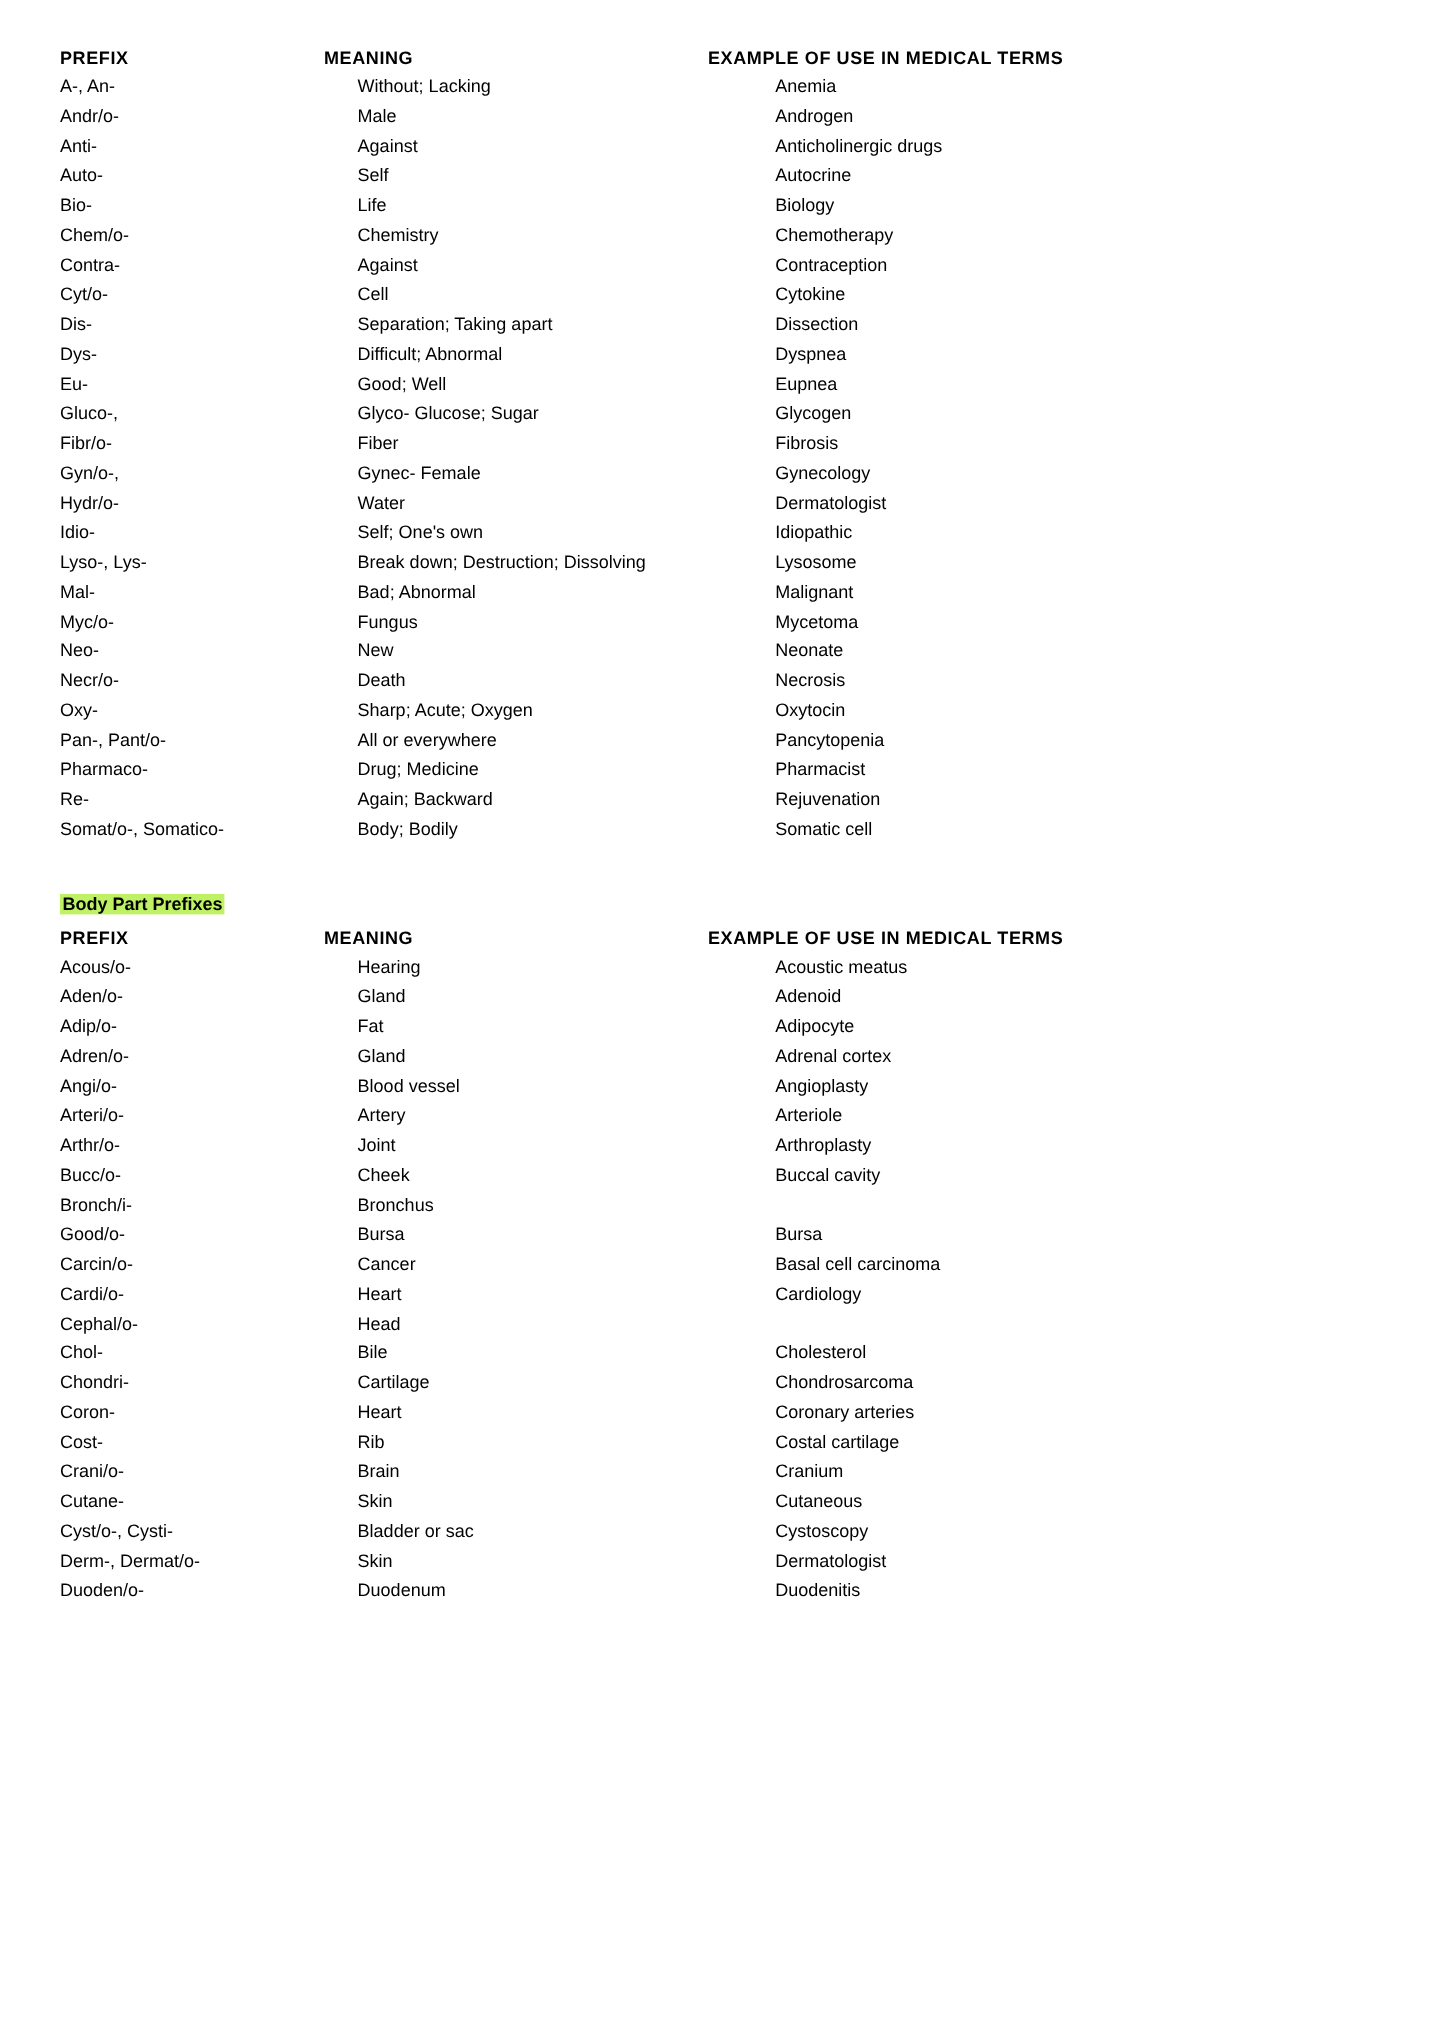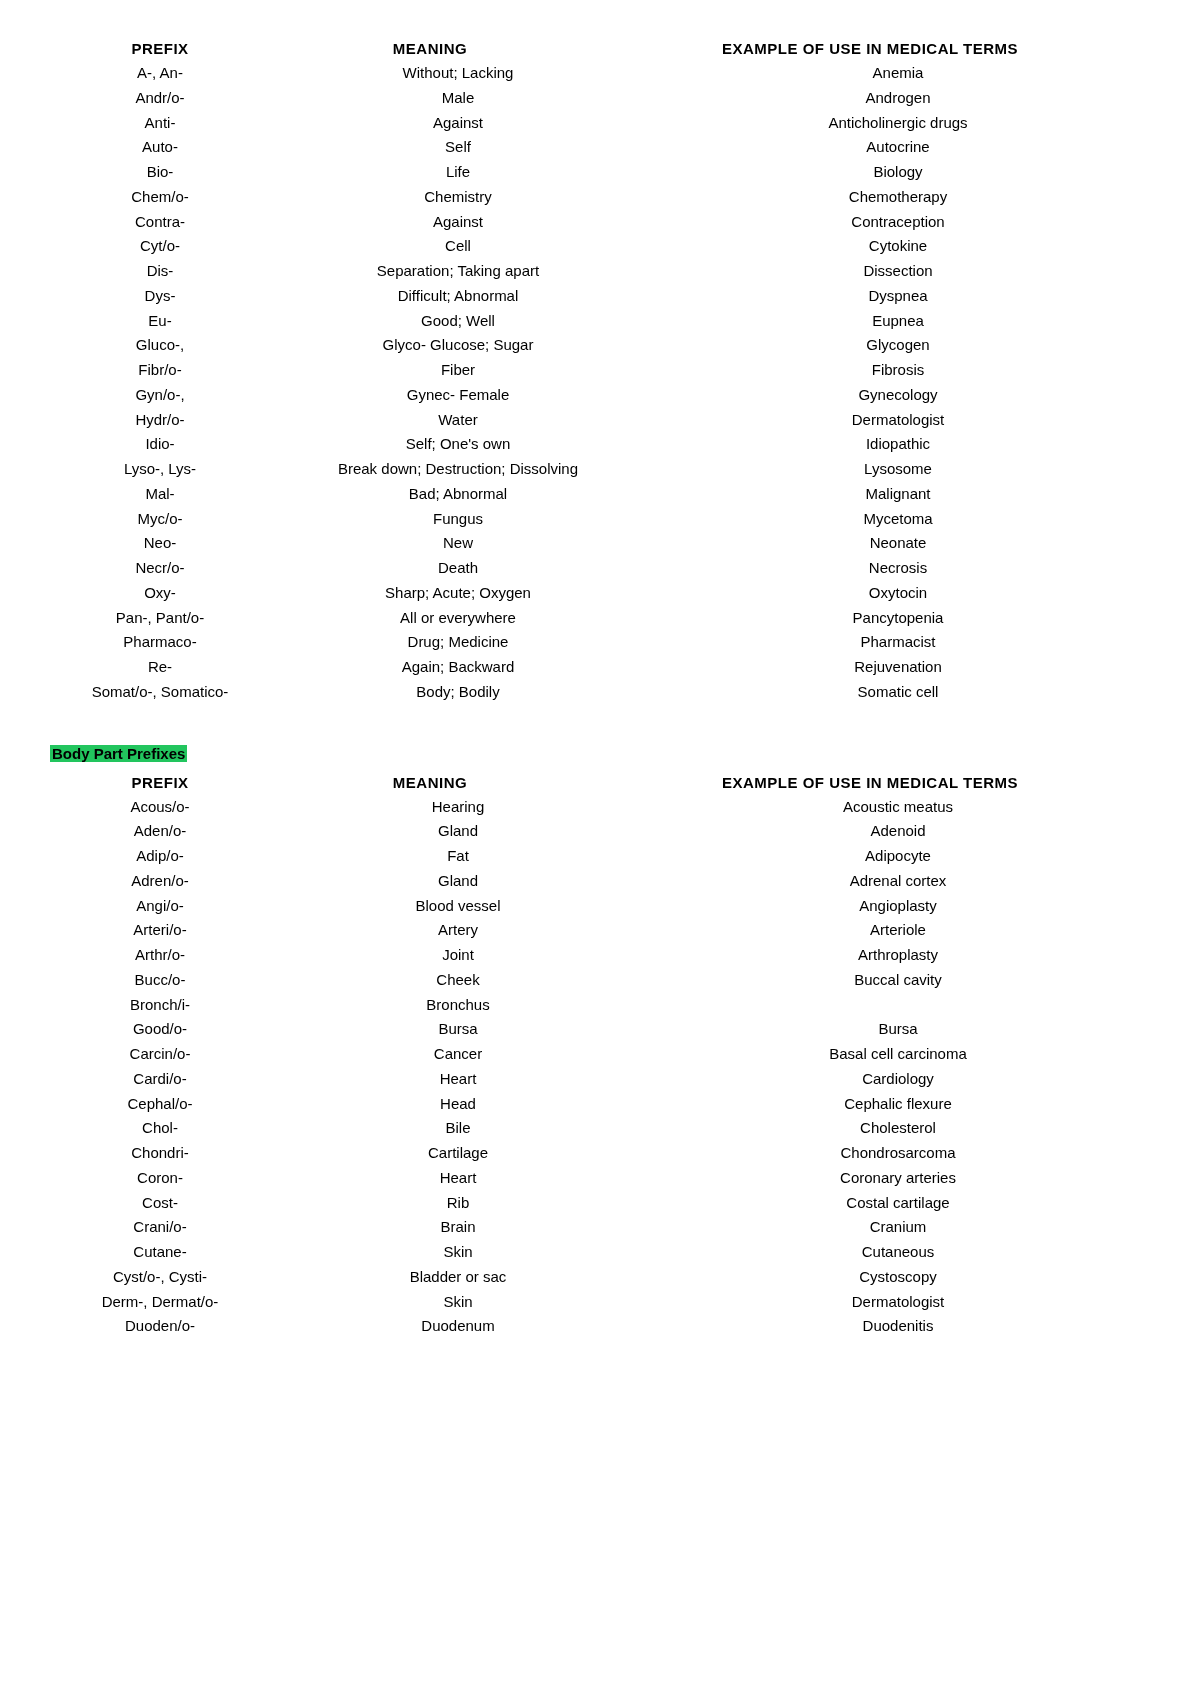--- a/index.html
+++ b/index.html
@@ -11,41 +11,40 @@
       background: #ffffff;
       font-family: Arial, sans-serif;
       font-size: 15px;
       color: #000000;
       padding: 40px 50px;
       width: 1200px;
       min-height: 1698px;
     }
     .section {
       margin-bottom: 30px;
-      text-align: center;
     }
     .table-header {
       display: grid;
       grid-template-columns: 220px 320px 1fr;
       font-weight: bold;
       margin-bottom: 4px;
       letter-spacing: 0.5px;
     }
     .table-row {
       display: grid;
       grid-template-columns: 220px 320px 1fr;
       line-height: 1.65;
       gap: 28px;
     }
     .col-prefix {}
     .col-meaning {}
     .col-example {}
     .section-title {
       font-weight: bold;
-      background-color: #22c55e;
+      background-color: #bef264;
       display: inline-block;
       padding: 0 2px;
       margin-bottom: 12px;
       margin-top: 10px;
       font-size: 15px;
     }
   </style>
 </head>
 <body>
 
@@ -258,21 +257,20 @@
       <span class="col-example">Basal cell carcinoma</span>
     </div>
       <div class="table-row">
       <span class="col-prefix">Cardi/o-</span>
       <span class="col-meaning">Heart</span>
       <span class="col-example">Cardiology</span>
     </div>
       <div class="table-row">
       <span class="col-prefix">Cephal/o-</span>
       <span class="col-meaning">Head</span>
-      <span class="col-example">Cephalic flexure</span>
     </div>
       <div class="table-row">
       <span class="col-prefix">Chol-</span>
       <span class="col-meaning">Bile</span>
       <span class="col-example">Cholesterol</span>
     </div>
       <div class="table-row">
       <span class="col-prefix">Chondri-</span>
       <span class="col-meaning">Cartilage</span>
       <span class="col-example">Chondrosarcoma</span>

